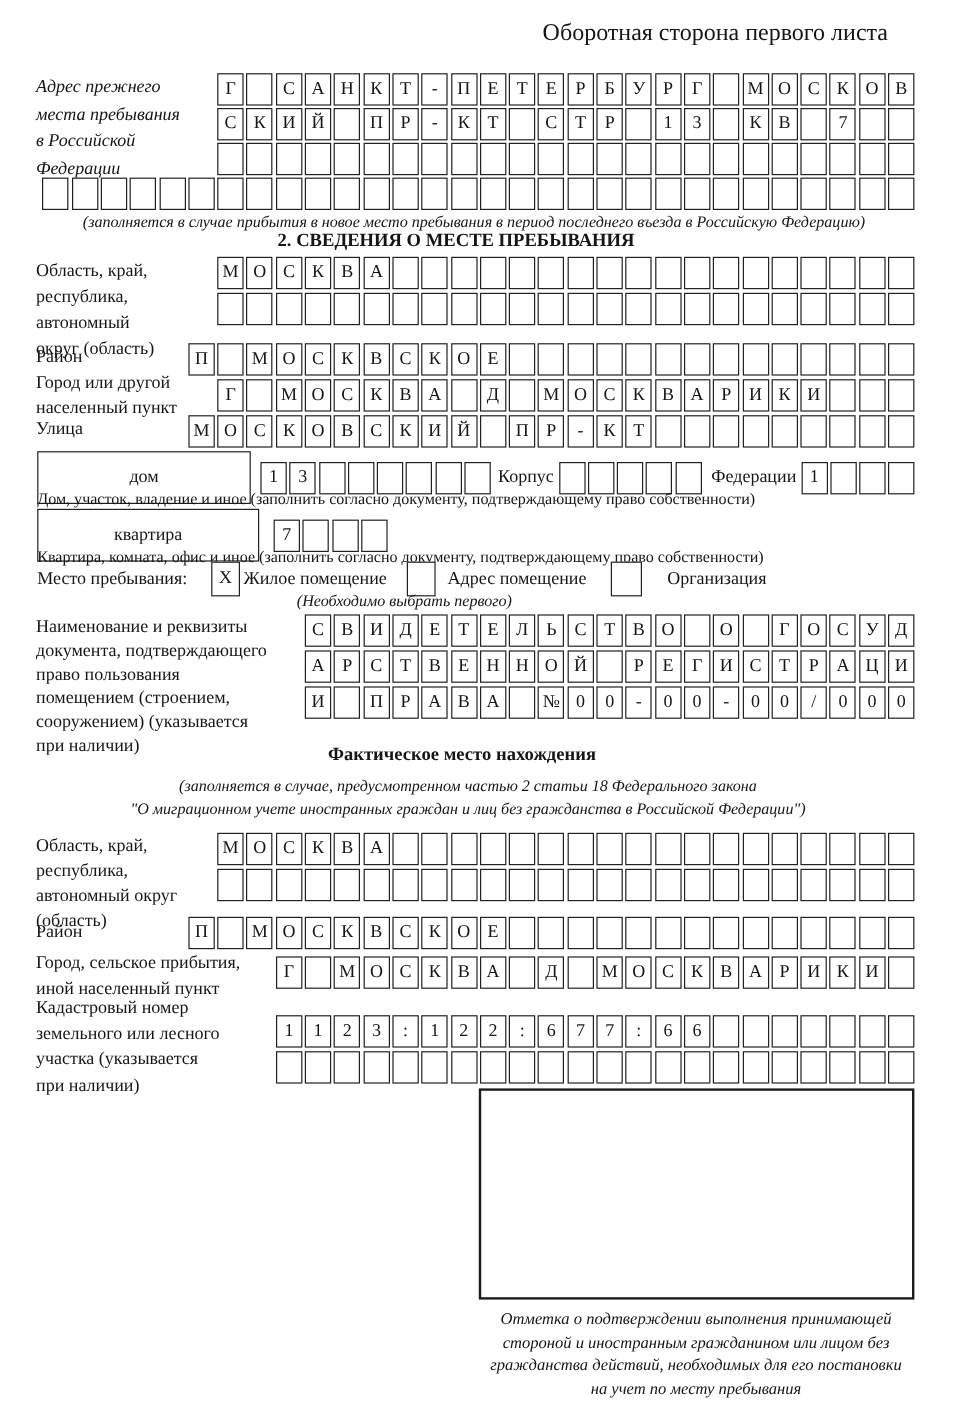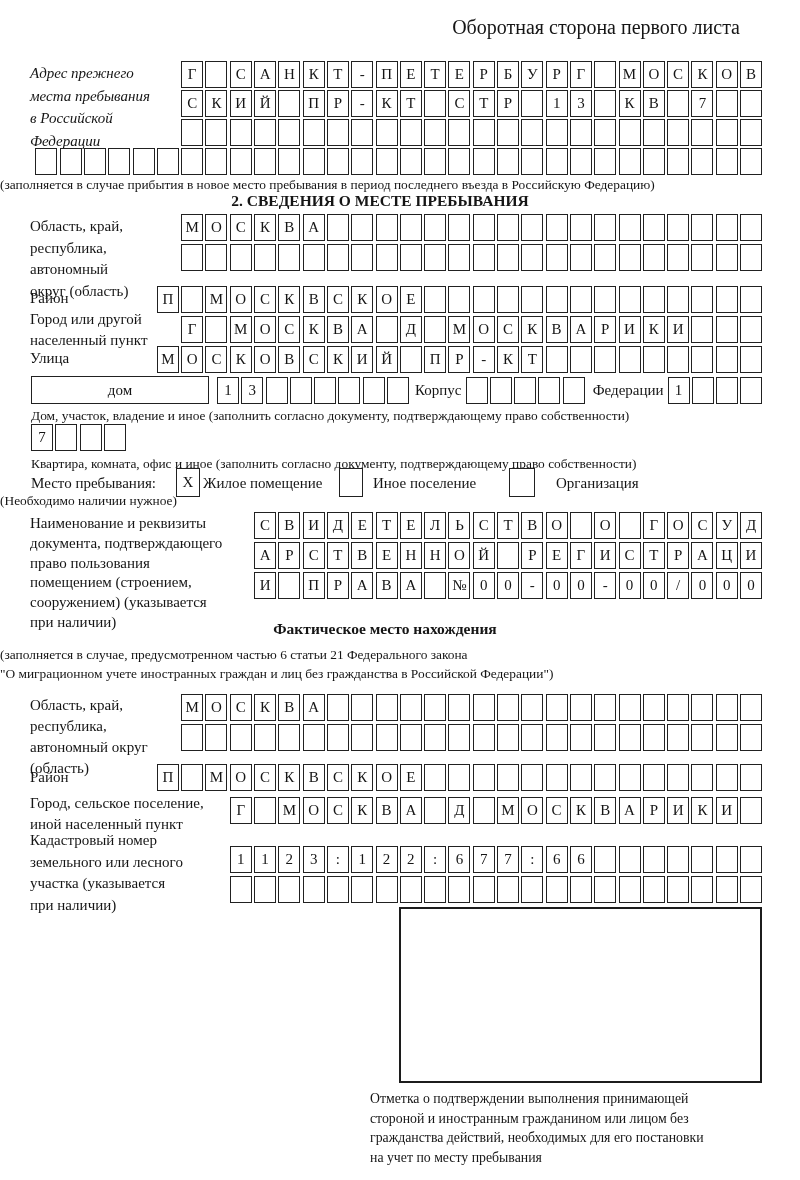--- a/index.html
+++ b/index.html
@@ -13,24 +13,24 @@
   .brow { display:flex; gap:2.3px; }
   .r { right:38px; }
   .cbox {
     flex:none; width:22px; height:27px;
     border:1.6px solid #212121;
     display:flex; align-items:center; justify-content:center;
     font-size:15px; line-height:1; background:#fff;
   }
   .lbl { position:absolute; font-size:15px; line-height:21.5px; white-space:pre-line; }
   .note { position:absolute; font-size:13.4px; line-height:18px; }
-  .center { text-align:left; }
+  .center { text-align:center;font-style:italic; }
   .title { position:absolute; font-weight:bold; font-size:15.5px; text-align:center;font-family:Liberation Serif, serif; }
   .widebox {
-    flex:none; border:1.6px solid #212121; height:28px;
+    flex:none; border:1.6px solid #212121; height:44px;
     display:flex; align-items:center; justify-content:center; font-size:15px; background:#fff;
   }
   .chk {
     position:absolute; width:25px; height:29px; border:1.6px solid #212121;
     display:flex; align-items:center; justify-content:center; font-size:15px; background:#fff;
   }
   .flexrow { position:absolute; display:flex; align-items:center; }
   .stampbox { position:absolute; border:2px solid #1c1c1c; background:#fff; }
   .pre { white-space:pre-line; }
 </style>
@@ -325,37 +325,38 @@
   <div class="brow">
       <span class="cbox">1</span>
       <span class="cbox"></span>
       <span class="cbox"></span>
       <span class="cbox"></span>
     </div>
 </div>
 <div class="note" style="left:31px; top:407px;text-align:right;">Дом, участок, владение и иное (заполнить согласно документу, подтверждающему право собственности)</div>
 
 <div class="flexrow" style="left:31px; top:424px; gap:12px;">
+  <div class="widebox" style="width:185px;">квартира</div>
   <div class="brow">
       <span class="cbox">7</span>
       <span class="cbox"></span>
       <span class="cbox"></span>
       <span class="cbox"></span>
     </div>
 </div>
 <div class="note" style="left:31px; top:455px;">Квартира, комната, офис и иное (заполнить согласно документу, подтверждающему право собственности)</div>
 
 <div class="lbl" style="left:31px; top:473px;">Место пребывания:</div>
 <div class="chk" style="left:176px; top:468px; width:24px;">X</div>
 <div class="lbl" style="left:203px; top:473px;">Жилое помещение</div>
 <div class="chk" style="left:339px; top:468px; width:24px;"></div>
-<div class="lbl" style="left:373px; top:473px;">Иное поселение</div>
+<div class="lbl" style="left:373px; top:473px;">Адрес помещение</div>
 <div class="chk" style="left:509px; top:468px; width:26px;"></div>
 <div class="lbl" style="left:556px; top:473px;">Организация</div>
-<div class="note center" style="top:492px; left:0; width:674px;">(Необходимо наличии нужное)</div>
+<div class="note center" style="top:492px; left:0; width:674px;">(Необходимо выбрать первого)</div>
 
 <div class="lbl" style="left:30px; top:514px; line-height:19.8px;">Наименование и реквизиты
 документа, подтверждающего
 право пользования
 помещением (строением,
 сооружением) (указывается
 при наличии)</div>
 <div class="brow abs r" style="top:512px;">
     <span class="cbox">С</span>
     <span class="cbox">В</span>
@@ -420,21 +421,21 @@
     <span class="cbox">-</span>
     <span class="cbox">0</span>
     <span class="cbox">0</span>
     <span class="cbox">/</span>
     <span class="cbox">0</span>
     <span class="cbox">0</span>
     <span class="cbox">0</span>
   </div>
 
 <div class="title" style="top:620px; left:0; width:770px;">Фактическое место нахождения</div>
-<div class="note center pre" style="top:645px; left:0; width:780px; line-height:19px;">(заполняется в случае, предусмотренном частью 6 статьи 21 Федерального закона
+<div class="note center pre" style="top:645px; left:0; width:780px; line-height:19px;">(заполняется в случае, предусмотренном частью 2 статьи 18 Федерального закона
 "О миграционном учете иностранных граждан и лиц без гражданства в Российской Федерации")</div>
 
 <div class="lbl" style="left:30px; top:695px; line-height:21px;">Область, край,
 республика,
 автономный округ
 (область)</div>
 <div class="brow abs r" style="top:694px;">
     <span class="cbox">М</span>
     <span class="cbox">О</span>
     <span class="cbox">С</span>
@@ -509,21 +510,21 @@
     <span class="cbox"></span>
     <span class="cbox"></span>
     <span class="cbox"></span>
     <span class="cbox"></span>
     <span class="cbox"></span>
     <span class="cbox"></span>
     <span class="cbox"></span>
     <span class="cbox"></span>
   </div>
 
-<div class="lbl" style="left:30px; top:793px; line-height:21px;">Город, сельское поселение,
+<div class="lbl" style="left:30px; top:793px; line-height:21px;">Город, сельское прибытия,
 иной населенный пункт</div>
 <div class="brow abs r" style="top:797px;">
     <span class="cbox">Г</span>
     <span class="cbox"></span>
     <span class="cbox">М</span>
     <span class="cbox">О</span>
     <span class="cbox">С</span>
     <span class="cbox">К</span>
     <span class="cbox">В</span>
     <span class="cbox">А</span>

